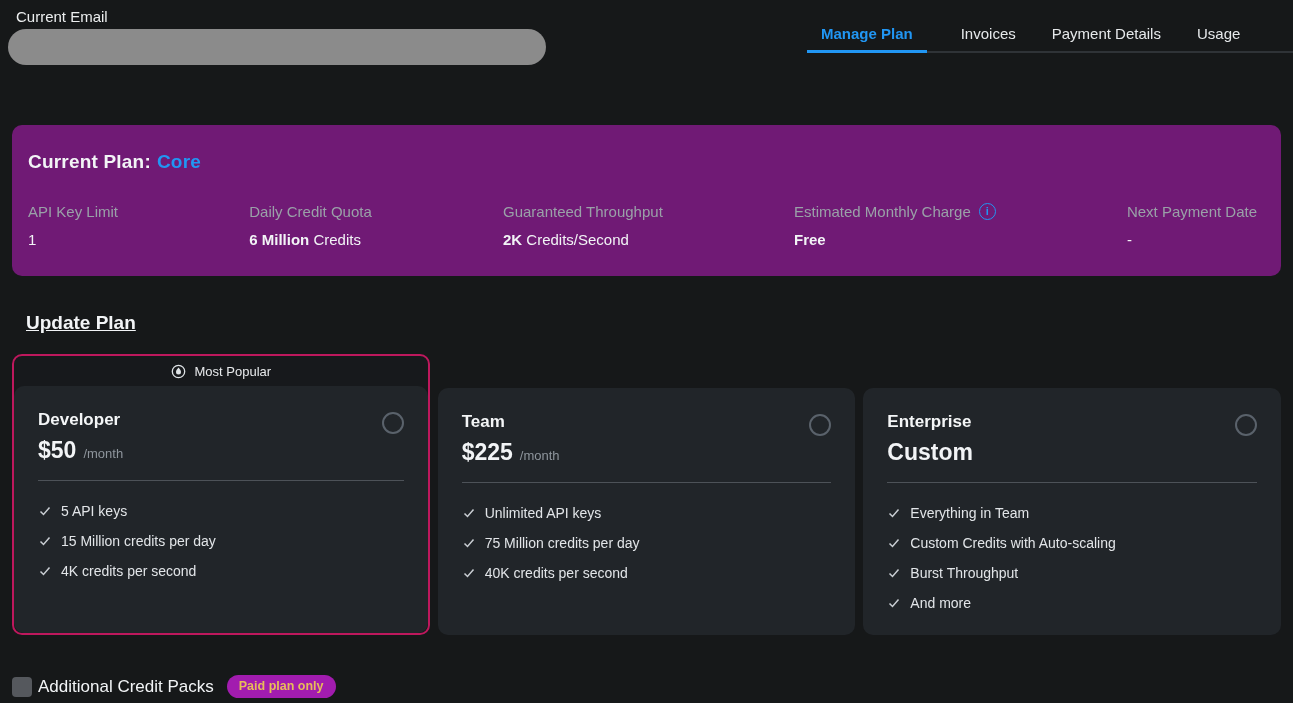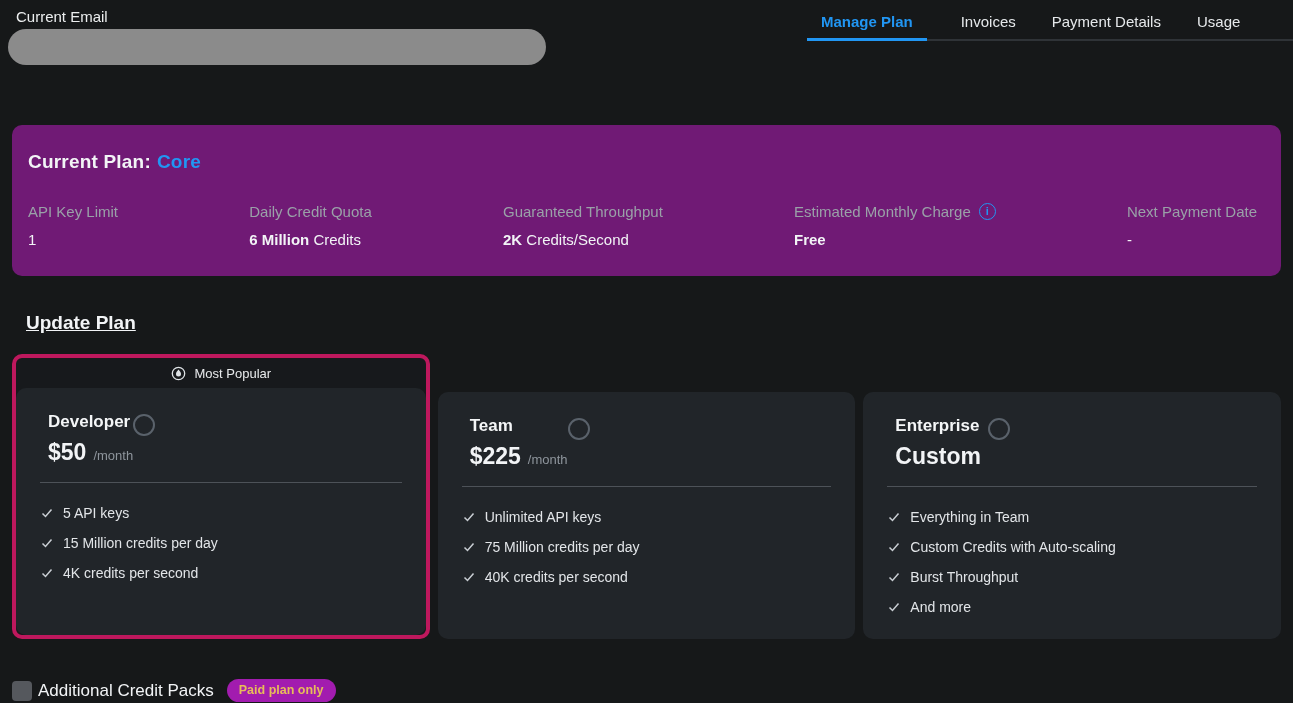--- a/index.html
+++ b/index.html
@@ -12,21 +12,21 @@
   }
 
   
   .header { display:flex; align-items:flex-start; }
   .email-block { margin:8px 0 0 8px; }
   .email-label { font-size:15px; color:#eceeef; padding-left:8px; margin-bottom:4px; }
   .email-input {
     width:538px; height:36px; background:#8b8b8b; border:none; outline:none;
     border-radius:18px; display:block;
   }
-  .tabs-wrap { margin-left:auto; width:486px; padding-top:13px; }
+  .tabs-wrap { margin-left:auto; width:486px; padding-top:25px; }
   .tabs { display:flex; gap:32px; border-bottom:2px solid #2f3337; padding-right:29px; }
   .tab {
     font-size:15px; color:#e6e9eb; padding:0 2px 9px 2px; cursor:pointer;
     white-space:nowrap; background:none; border:none; font-family:inherit;
   }
   .tab.active {
     color:#2196f3; font-weight:bold;
     border-bottom:3px solid #2196f3; margin-bottom:-2px; padding:0 14px 8px 14px;
   }
 
@@ -48,31 +48,31 @@
   }
 
   
   .section-title { margin:36px 0 0 26px; font-size:19px; font-weight:bold;text-decoration:underline; }
 
   .plans {
     margin:20px 12px 0 12px; display:grid;
     grid-template-columns:repeat(3,1fr); gap:8px; align-items:end;
   }
   .plan-wrap.featured {
-    border:4px solid #be185d; border-radius:10px; background:#17191c;
+    border:2px solid #be185d; border-radius:10px; background:#17191c;
   }
   .banner {
     height:30px; display:flex; align-items:center; justify-content:center;
     gap:9px; font-size:13px; color:#e8eaec;
   }
   .plan-card {
     background:#212529; border-radius:10px; padding:24px;
     height:247px; cursor:pointer;
   }
-  .plan-head { display:flex; justify-content:flex-start; align-items:flex-start;margin-left:8px; }
+  .plan-head { display:flex; justify-content:space-between; align-items:flex-start; }
   .plan-name-lg { font-size:17px; font-weight:600; color:#f4f6f7; }
   .price-row { margin-top:7px; display:flex; align-items:baseline; gap:7px; }
   .price { font-size:23px; font-weight:bold; }
   .period { font-size:13px; color:#8e959c; }
   .radio {
     width:22px; height:22px; border:2px solid #5a626b; border-radius:50%;
     background:transparent; cursor:pointer; flex:none; margin-top:2px;
   }
   .divider { border:none; border-top:1px solid #4d5258; margin-top:16px; }
   .features { list-style:none; margin-top:15px; }

